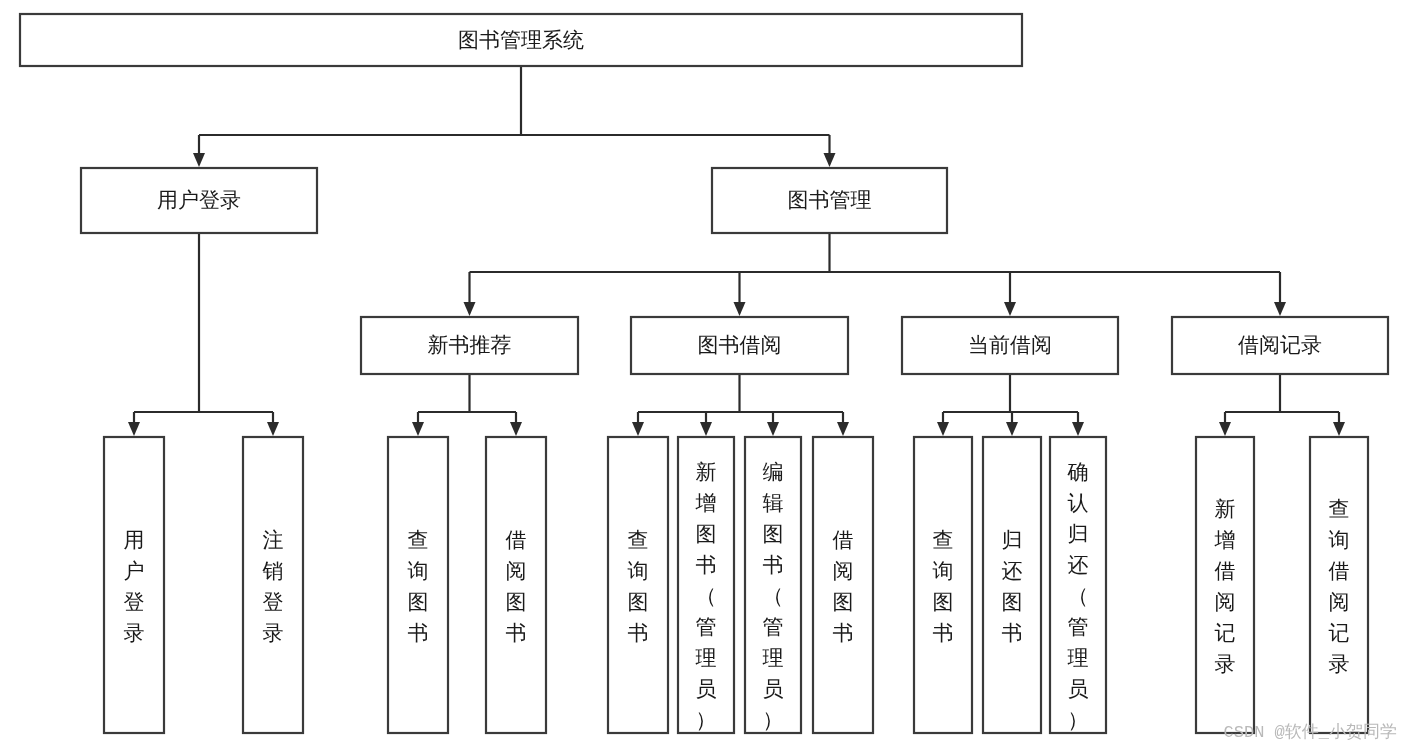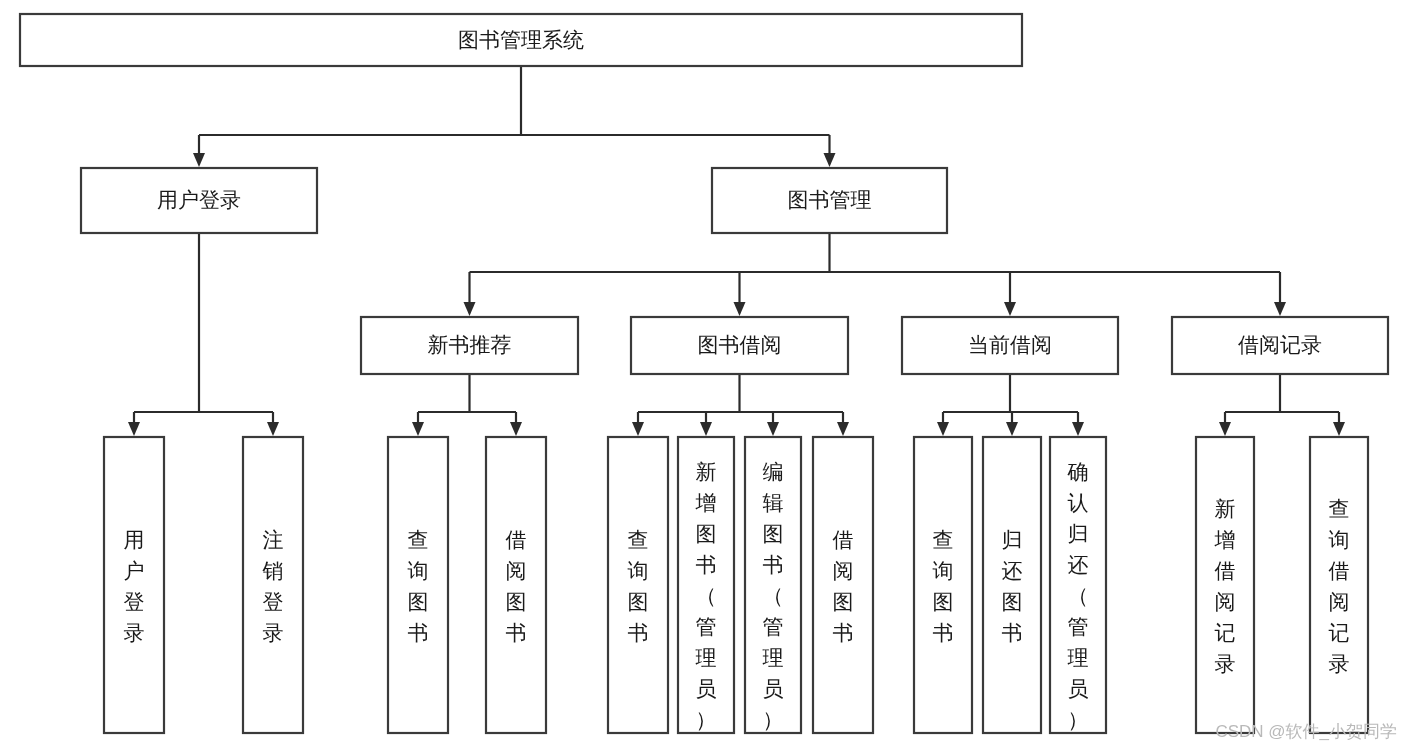--- a/index.html
+++ b/index.html
@@ -39,21 +39,21 @@
     fill: none;
   }
   .arrow-head {
     fill: #2b2b2b;
     stroke: none;
   }
   .watermark {
     position: absolute;
     right: 8px;
     bottom: 4px;
-    font-family: Liberation Sans, sans-serif;
+    font-family: Liberation Mono, monospace;
     font-size: 17px;
     color: #b9b9b9;
     white-space: nowrap;
     user-select: none;
   }
 </style>
 </head>
 <body>
 
 <div id="diagram-root">

